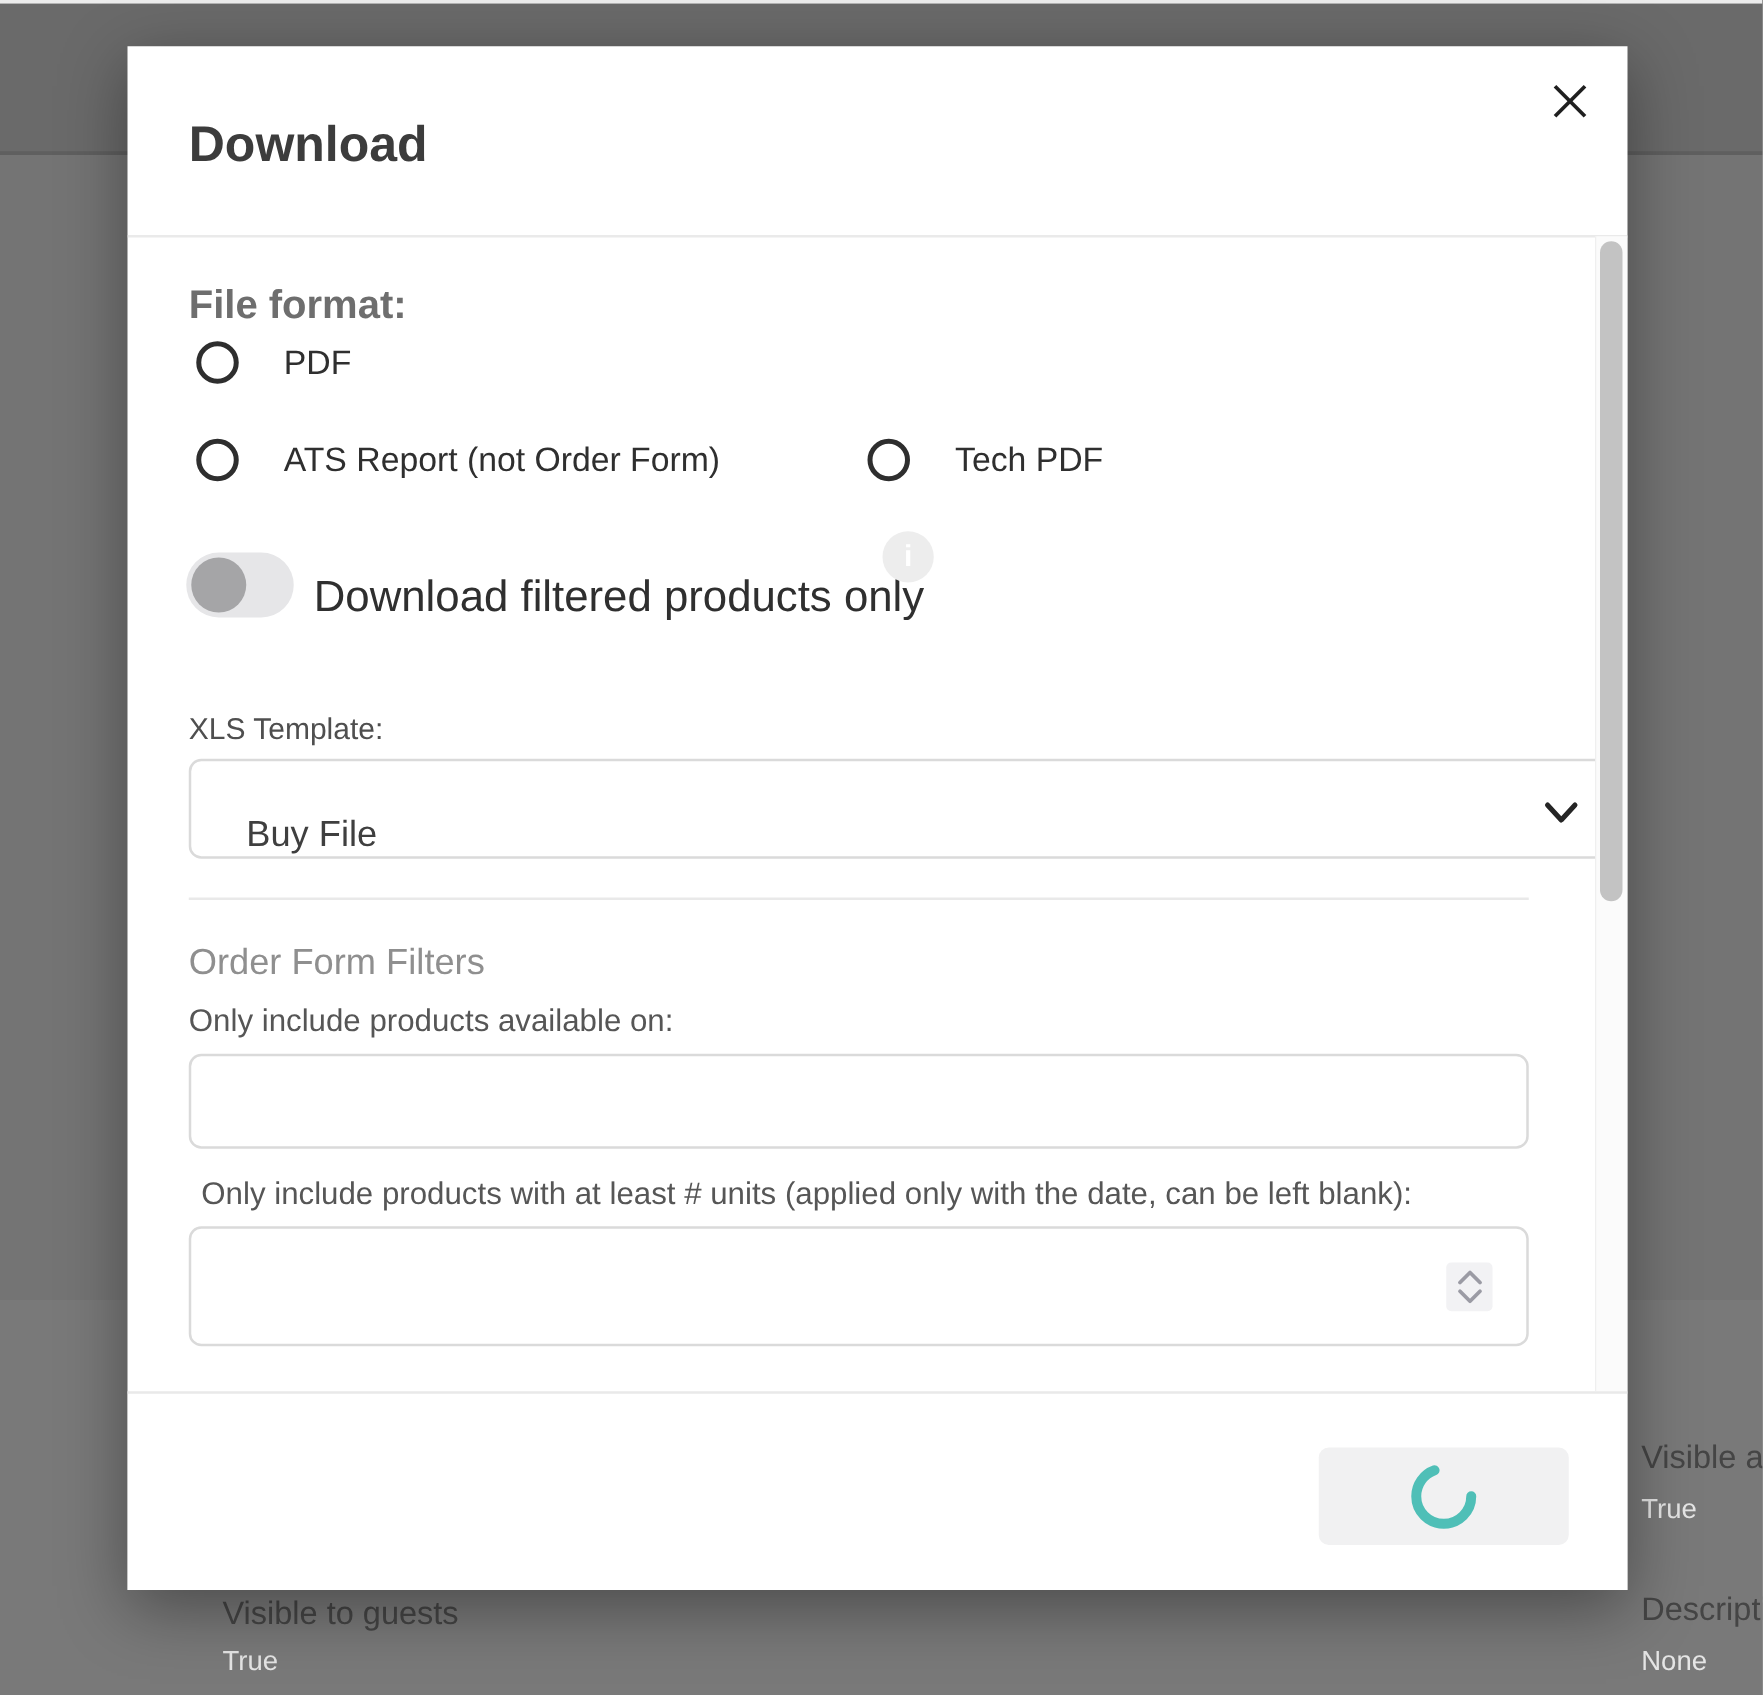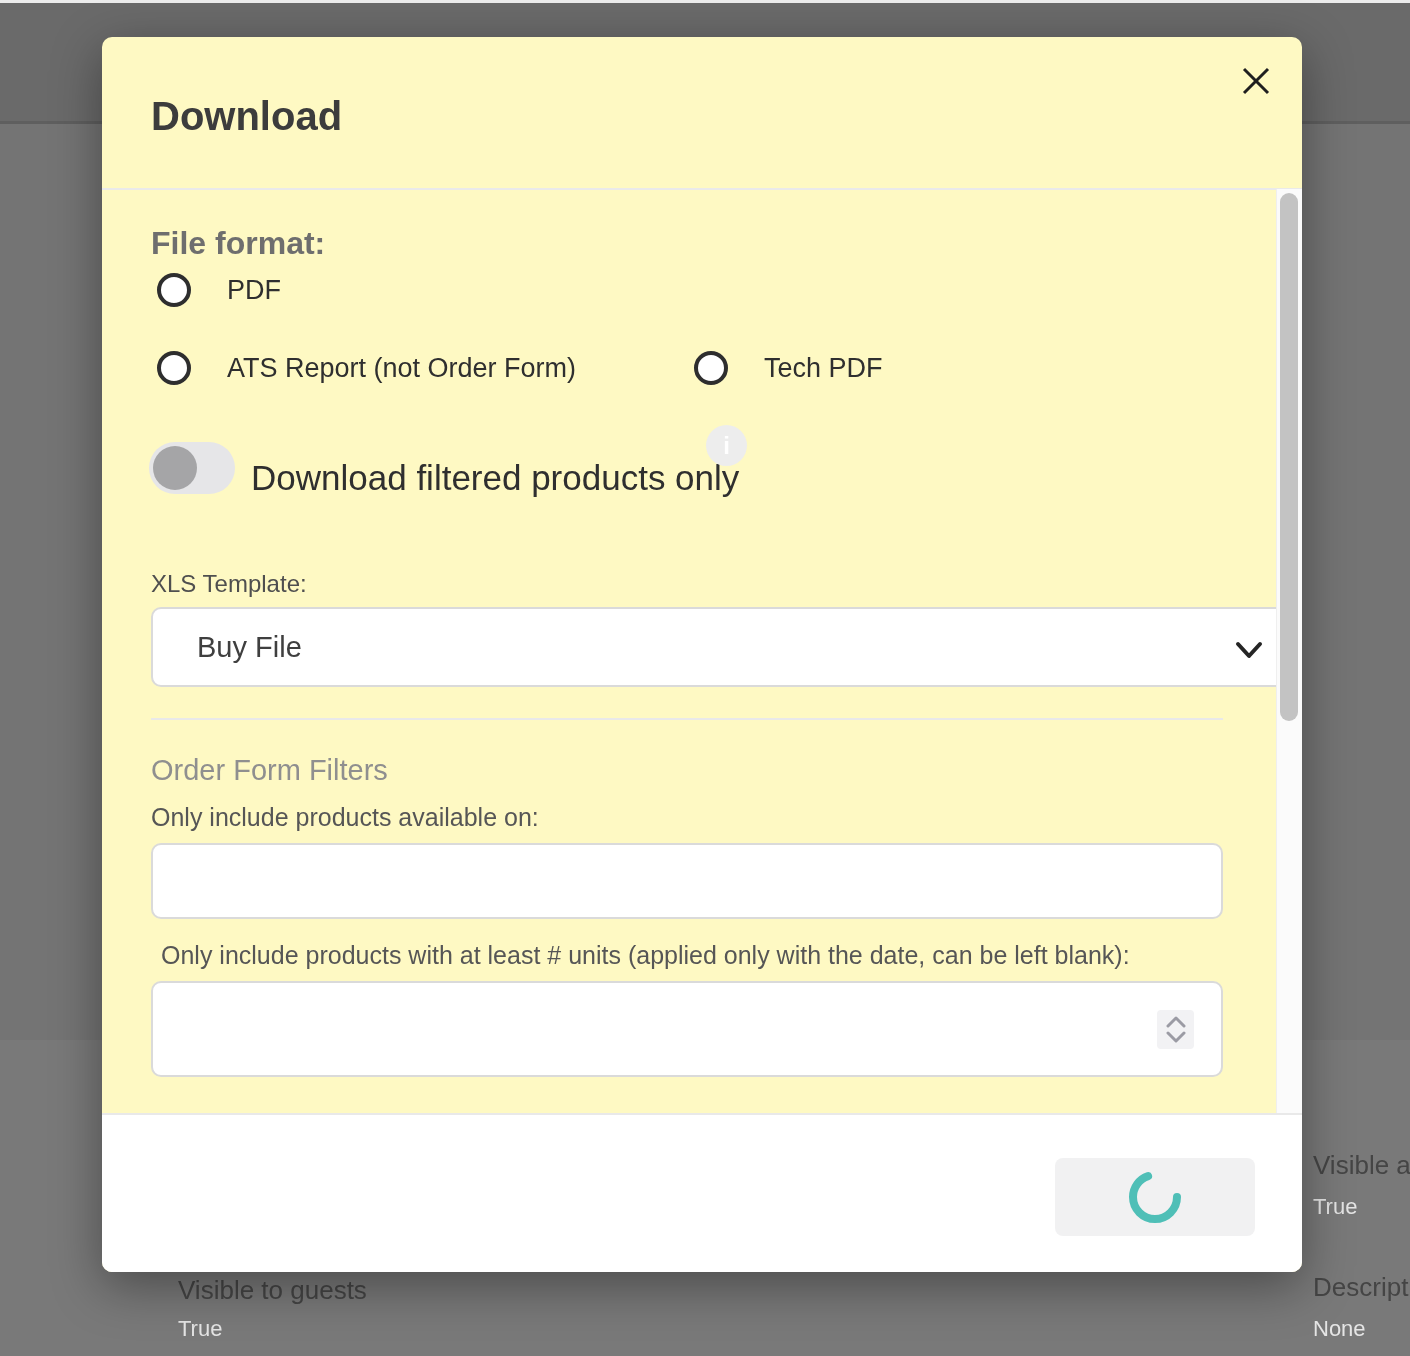--- a/index.html
+++ b/index.html
@@ -13,21 +13,21 @@
   
   .top-strip   { position:absolute; top:0; left:0; right:0; height:3px; background:#ececec; }
   .bg-header   { position:absolute; top:3px; left:0; right:0; height:121px; background:#6a6a6a; border-bottom:3px solid #5f5f5f; }
   .bg-lower    { position:absolute; top:1040px; left:0; right:0; bottom:0; background:#797979; }
   .bg-label    { position:absolute; color:#454545; font-size:26px; white-space:nowrap; }
   .bg-value    { position:absolute; color:#e5e5e5; font-size:22px; white-space:nowrap; }
 
   
   .modal {
     position:absolute; left:102px; top:37px; width:1200px; height:1235px;
-    background:#fef9c3; border-radius:10px; box-shadow:0 14px 50px rgba(0,0,0,.38);
+    background:#ffffff; border-radius:0; box-shadow:0 14px 50px rgba(0,0,0,.38);
     overflow:hidden;
   }
   .modal-title {
     position:absolute; left:49px; top:57px; font-size:40px; font-weight:700; color:#3c3c3c;
   }
   .close-btn {
     position:absolute; top:24px; right:26px; width:40px; height:40px;
     display:flex; align-items:center; justify-content:center; cursor:pointer;
   }
   .header-divider { position:absolute; top:151px; left:0; right:0; height:0; border-top:2px solid #eaeaea; }
@@ -61,21 +61,21 @@
     background:#ededed; display:flex; align-items:center; justify-content:center;
     color:#ffffff; font-weight:700; font-size:24px; cursor:pointer;
   }
 
   .field-label { position:absolute; font-size:25px; color:#565656; white-space:nowrap; }
 
   
   .select-box {
     position:absolute; left:49px; top:570px; width:1145px; height:80px;
     border:2px solid #dadada; border-radius:10px; background:#fff;
-    display:flex; align-items:center; cursor:pointer;
+    display:flex; align-items:flex-end; cursor:pointer;
   }
   .select-value { margin-left:44px; font-size:29px; color:#3f3f3f; }
   .select-chevron { position:absolute; right:28px; top:24px; }
 
   .body-divider { position:absolute; left:49px; width:1072px; border-top:2px solid #e9e9e9; }
 
   .filters-heading { position:absolute; left:49px; top:717px; font-size:29px; color:#8f8f8f; }
 
   .text-input {
     position:absolute; left:49px; width:1072px; border:2px solid #dadada; border-radius:10px;

